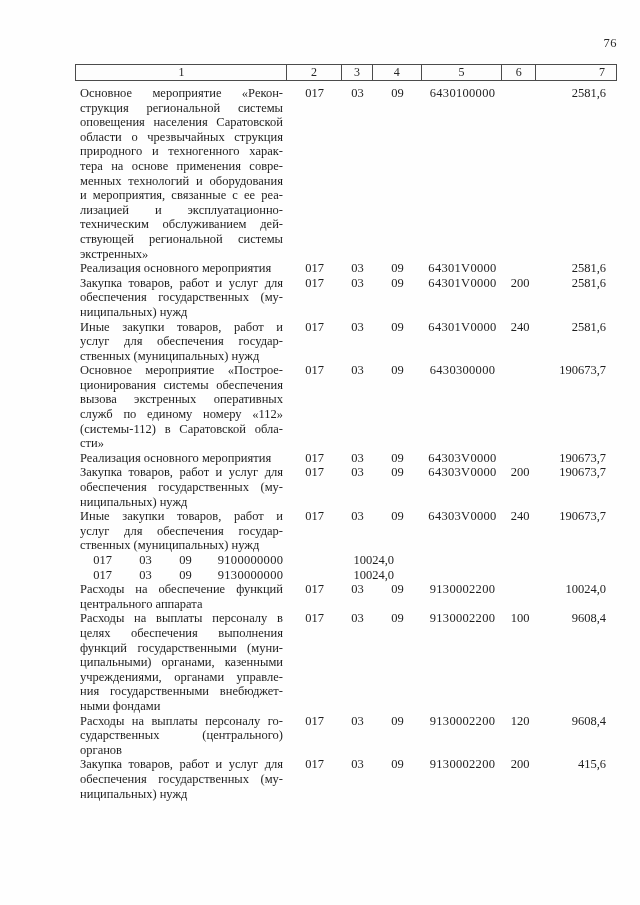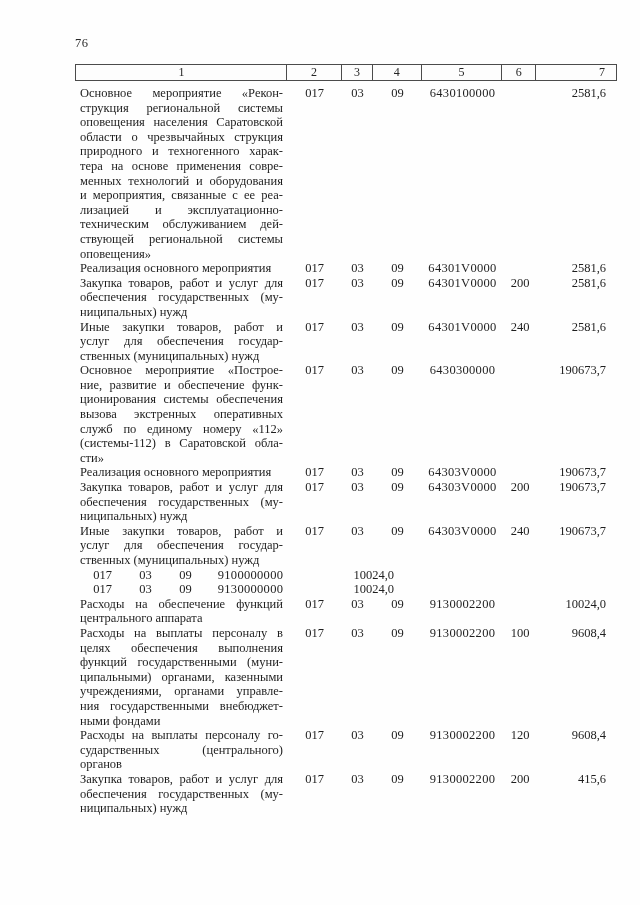--- a/index.html
+++ b/index.html
@@ -11,21 +11,21 @@
     position: relative;
     width: 640px; height: 905px;
     background: #fefefe;
     overflow: hidden;
     font-family: "Liberation Serif", serif;
     color: #1e1e1e;
   }
   .pagenum {
     position: absolute;
     top: 36px; left: 75px; width: 542px;
-    text-align: left;
+    text-align: right;
     font-size: 12.5px;
     letter-spacing: 0.5px;
     color: #2a2a2a;
   }
   .tbl {
     position: absolute;
     left: 75px; top: 64px; width: 542px;
   }
   .thead {
     display: flex;
@@ -89,21 +89,21 @@
             <div class="dline">струкция региональной системы</div>
             <div class="dline">оповещения населения Саратовской</div>
             <div class="dline">области о чрезвычайных струкция</div>
             <div class="dline">природного и техногенного харак-</div>
             <div class="dline">тера на основе применения совре-</div>
             <div class="dline">менных технологий и оборудования</div>
             <div class="dline">и мероприятия, связанные с ее реа-</div>
             <div class="dline">лизацией и эксплуатационно-</div>
             <div class="dline">техническим обслуживанием дей-</div>
             <div class="dline">ствующей региональной системы</div>
-            <div class="dline">оповещения»</div>
+            <div class="dline">экстренных»</div>
           </div>
           <div class="td c2">017</div>
           <div class="td c3">03</div>
           <div class="td c4">09</div>
           <div class="td c5">6430100000</div>
           <div class="td c6"></div>
           <div class="td c7">2581,6</div>
         </div>
         <div class="tr">
           <div class="td c1">
@@ -138,21 +138,20 @@
           <div class="td c2">017</div>
           <div class="td c3">03</div>
           <div class="td c4">09</div>
           <div class="td c5">64301V0000</div>
           <div class="td c6">240</div>
           <div class="td c7">2581,6</div>
         </div>
         <div class="tr">
           <div class="td c1">
             <div class="dline">Основное мероприятие «Построе-</div>
-            <div class="dline">ние, развитие и обеспечение функ-</div>
             <div class="dline">ционирования системы обеспечения</div>
             <div class="dline">вызова экстренных оперативных</div>
             <div class="dline">служб по единому номеру «112»</div>
             <div class="dline">(системы-112) в Саратовской обла-</div>
             <div class="dline">сти»</div>
           </div>
           <div class="td c2">017</div>
           <div class="td c3">03</div>
           <div class="td c4">09</div>
           <div class="td c5">6430300000</div>

